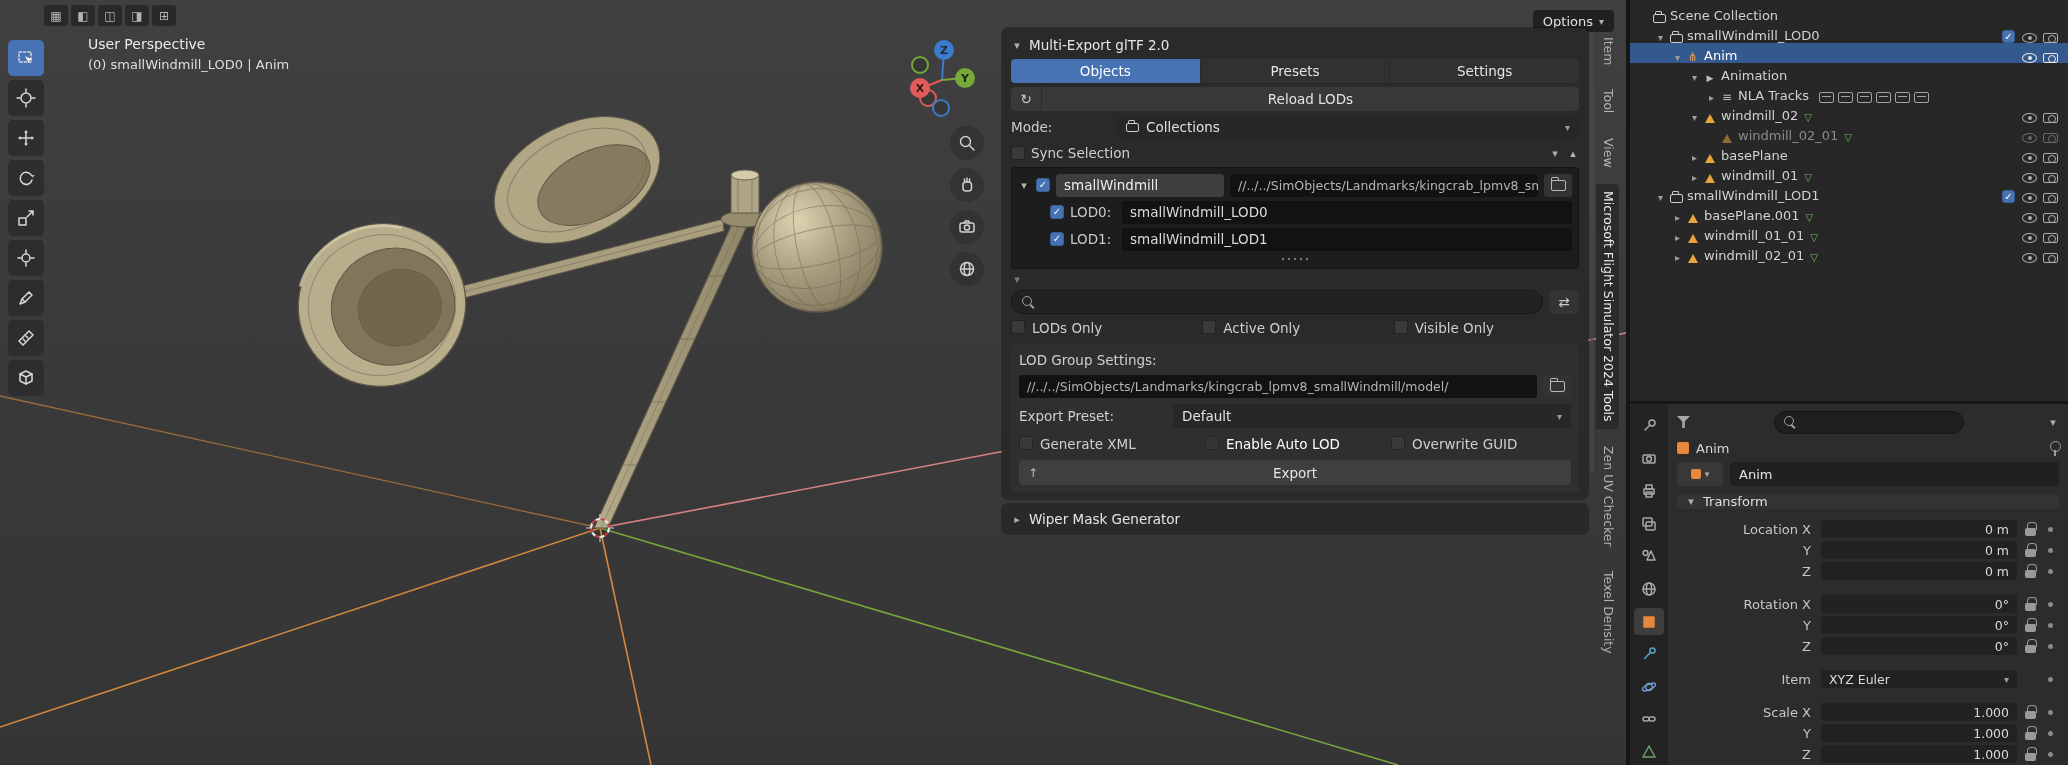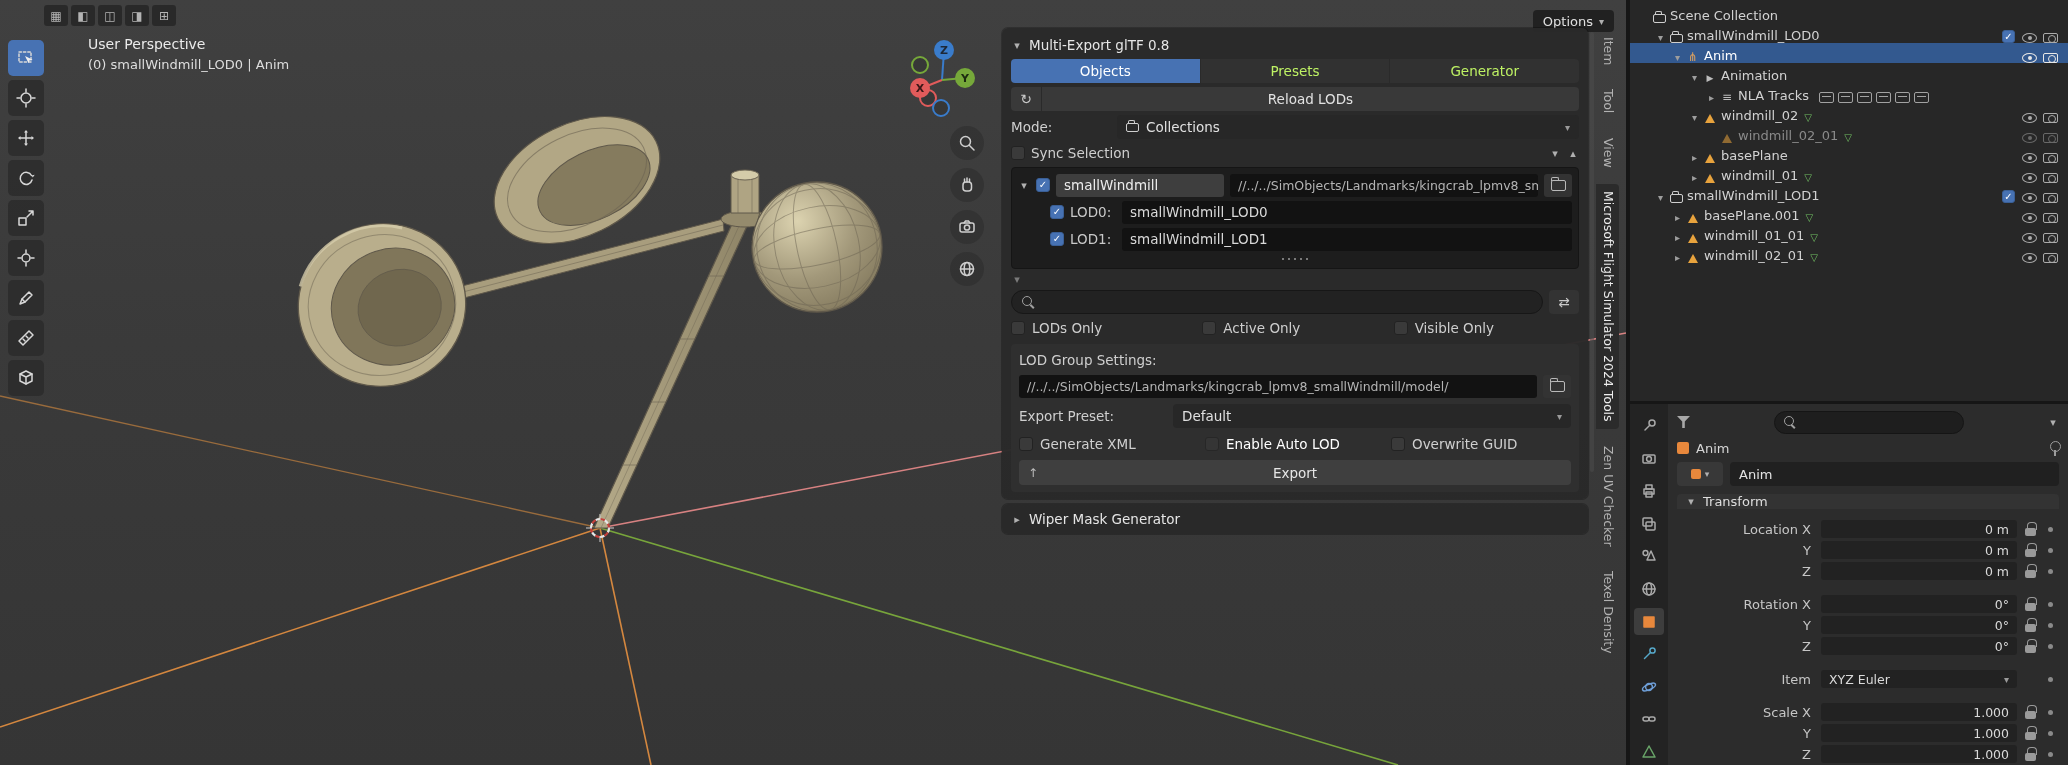--- a/index.html
+++ b/index.html
@@ -27,21 +27,21 @@
 .nav-stack{position:absolute;left:950px;top:126px;display:flex;flex-direction:column;gap:8px}
 .nbtn{width:34px;height:34px;border-radius:50%;background:rgba(40,40,40,.45);display:flex;align-items:center;justify-content:center}
 .nbtn svg{width:20px;height:20px;stroke:#cfcfcf;fill:none;stroke-width:1.5;stroke-linecap:round}
 
 
 .npanel{position:absolute;top:28px;right:38px;width:586px;display:flex;flex-direction:column;gap:5px;font-size:13.5px}
 .panel{background:rgba(41,41,41,.97);border-radius:6px;padding:7px 9px;display:flex;flex-direction:column;gap:4px;box-shadow:0 0 0 1px rgba(0,0,0,.25)}
 .row{display:flex;align-items:center;gap:6px;min-height:22px}
 .p-title{color:#e6e6e6}
 .tabs{display:flex;gap:1px;height:24px}
-.tab{flex:1;display:flex;align-items:center;justify-content:center;background:#313131;color:#bef264;cursor:default}
+.tab{flex:1;display:flex;align-items:center;justify-content:center;background:#313131;color:#e5e5e5;cursor:default}
 .tab:first-child{border-radius:4px 0 0 4px}
 .tab:last-child{border-radius:0 4px 4px 0}
 .tab.active{background:#4772b3;color:#fff}
 .reload{display:flex;gap:1px;height:24px}
 .sq-btn{width:30px;background:#393939;border-radius:4px 0 0 4px;display:flex;align-items:center;justify-content:center;color:#c9c9c9;font-size:14px}
 .wide-btn{flex:1;background:#393939;border-radius:0 4px 4px 0;display:flex;align-items:center;justify-content:center;color:#e2e2e2}
 .lbl{color:#cfcfcf}
 .mode-lbl{width:100px}
 .dropdown{flex:1;height:24px;background:#272727;border-radius:4px;display:flex;align-items:center;gap:7px;padding:0 9px;color:#e0e0e0}
 .dd-caret{margin-left:auto;font-size:10px;color:#9a9a9a}
@@ -59,21 +59,21 @@
 .grip{height:9px;display:flex;align-items:center;justify-content:center}
 .grip b{width:30px;height:6px;background:radial-gradient(circle,#7a7a7a 1px,transparent 1.4px);background-size:6px 6px;background-position:center}
 .icon-folder{width:15px;height:11px;border:1.5px solid #b9b9b9;border-radius:2px;position:relative;display:inline-block}
 .icon-folder::before{content:"";position:absolute;left:-1px;top:-4px;width:6px;height:3px;border:1.5px solid #b9b9b9;border-bottom:none;border-radius:2px 2px 0 0}
 .fbtn{width:28px;height:23px;background:#333;border-radius:3px;display:flex;align-items:center;justify-content:center;flex:none}
 .search{flex:1;height:24px;background:#222;border:1px solid #171717;border-radius:12px;display:flex;align-items:center;gap:7px;padding:0 10px}
 .icon-mag{width:13px;height:13px;position:relative;display:inline-block;flex:none}
 .icon-mag::before{content:"";position:absolute;left:0;top:0;width:8px;height:8px;border:1.6px solid #9f9f9f;border-radius:50%}
 .icon-mag::after{content:"";position:absolute;left:8.5px;top:8.5px;width:5px;height:1.6px;background:#9f9f9f;transform:rotate(45deg);transform-origin:0 0}
 .swap-btn{width:30px;height:24px;background:#333;border-radius:4px;display:flex;align-items:center;justify-content:center;color:#c9c9c9}
-.third{width:33.33%;display:flex;align-items:center;gap:7px}
+.third{width:33.33%;display:flex;gap:7px}
 .subpanel{background:#2f2f2f;border-radius:4px;padding:7px 8px;display:flex;flex-direction:column;gap:6px;margin-top:2px}
 .preset-lbl{width:148px}
 .export-btn{position:relative;height:25px;background:#3f3f3f;border-radius:4px;display:flex;align-items:center;justify-content:center;color:#e6e6e6}
 .export-btn .ex-ic{position:absolute;left:9px;color:#bdbdbd;font-size:12px}
 .dim-t{color:#ffffff}
 .scrollbar{position:absolute;top:32px;right:32px;width:4px;height:440px;background:#4d4d4d;border-radius:2px;opacity:.55}
 .side-tabs{position:absolute;top:30px;right:0;width:30px;display:flex;flex-direction:column;align-items:flex-start;gap:10px}
 .vtab{writing-mode:vertical-rl;font-size:12.5px;color:#b2b2b2;padding:7px 5px;line-height:1;white-space:nowrap}
 .vtab.active{background:#2b2b2b;color:#ececec;border-radius:0 4px 4px 0}
 
@@ -340,27 +340,27 @@
             <path d="M3.5 10h13"></path>
             <ellipse cx="10" cy="10" rx="2.8" ry="6.5"></ellipse>
           </svg>
       </div>
     </div>
 
     <div class="npanel">
       <div class="panel">
         <div class="row" style="min-height:20px">
           <span class="caret">▾</span>
-          <span class="p-title">Multi-Export glTF 0.8</span>
+          <span class="p-title">Multi-Export glTF 2.0</span>
         </div>
 
         <div class="tabs">
           <span class="tab active">Objects</span>
           <span class="tab">Presets</span>
-          <span class="tab">Generator</span>
+          <span class="tab">Settings</span>
         </div>
 
         <div class="reload">
           <span class="sq-btn">
               <span>↻</span>
             </span>
           <span class="wide-btn">Reload LODs</span>
         </div>
 
         <div class="row">

